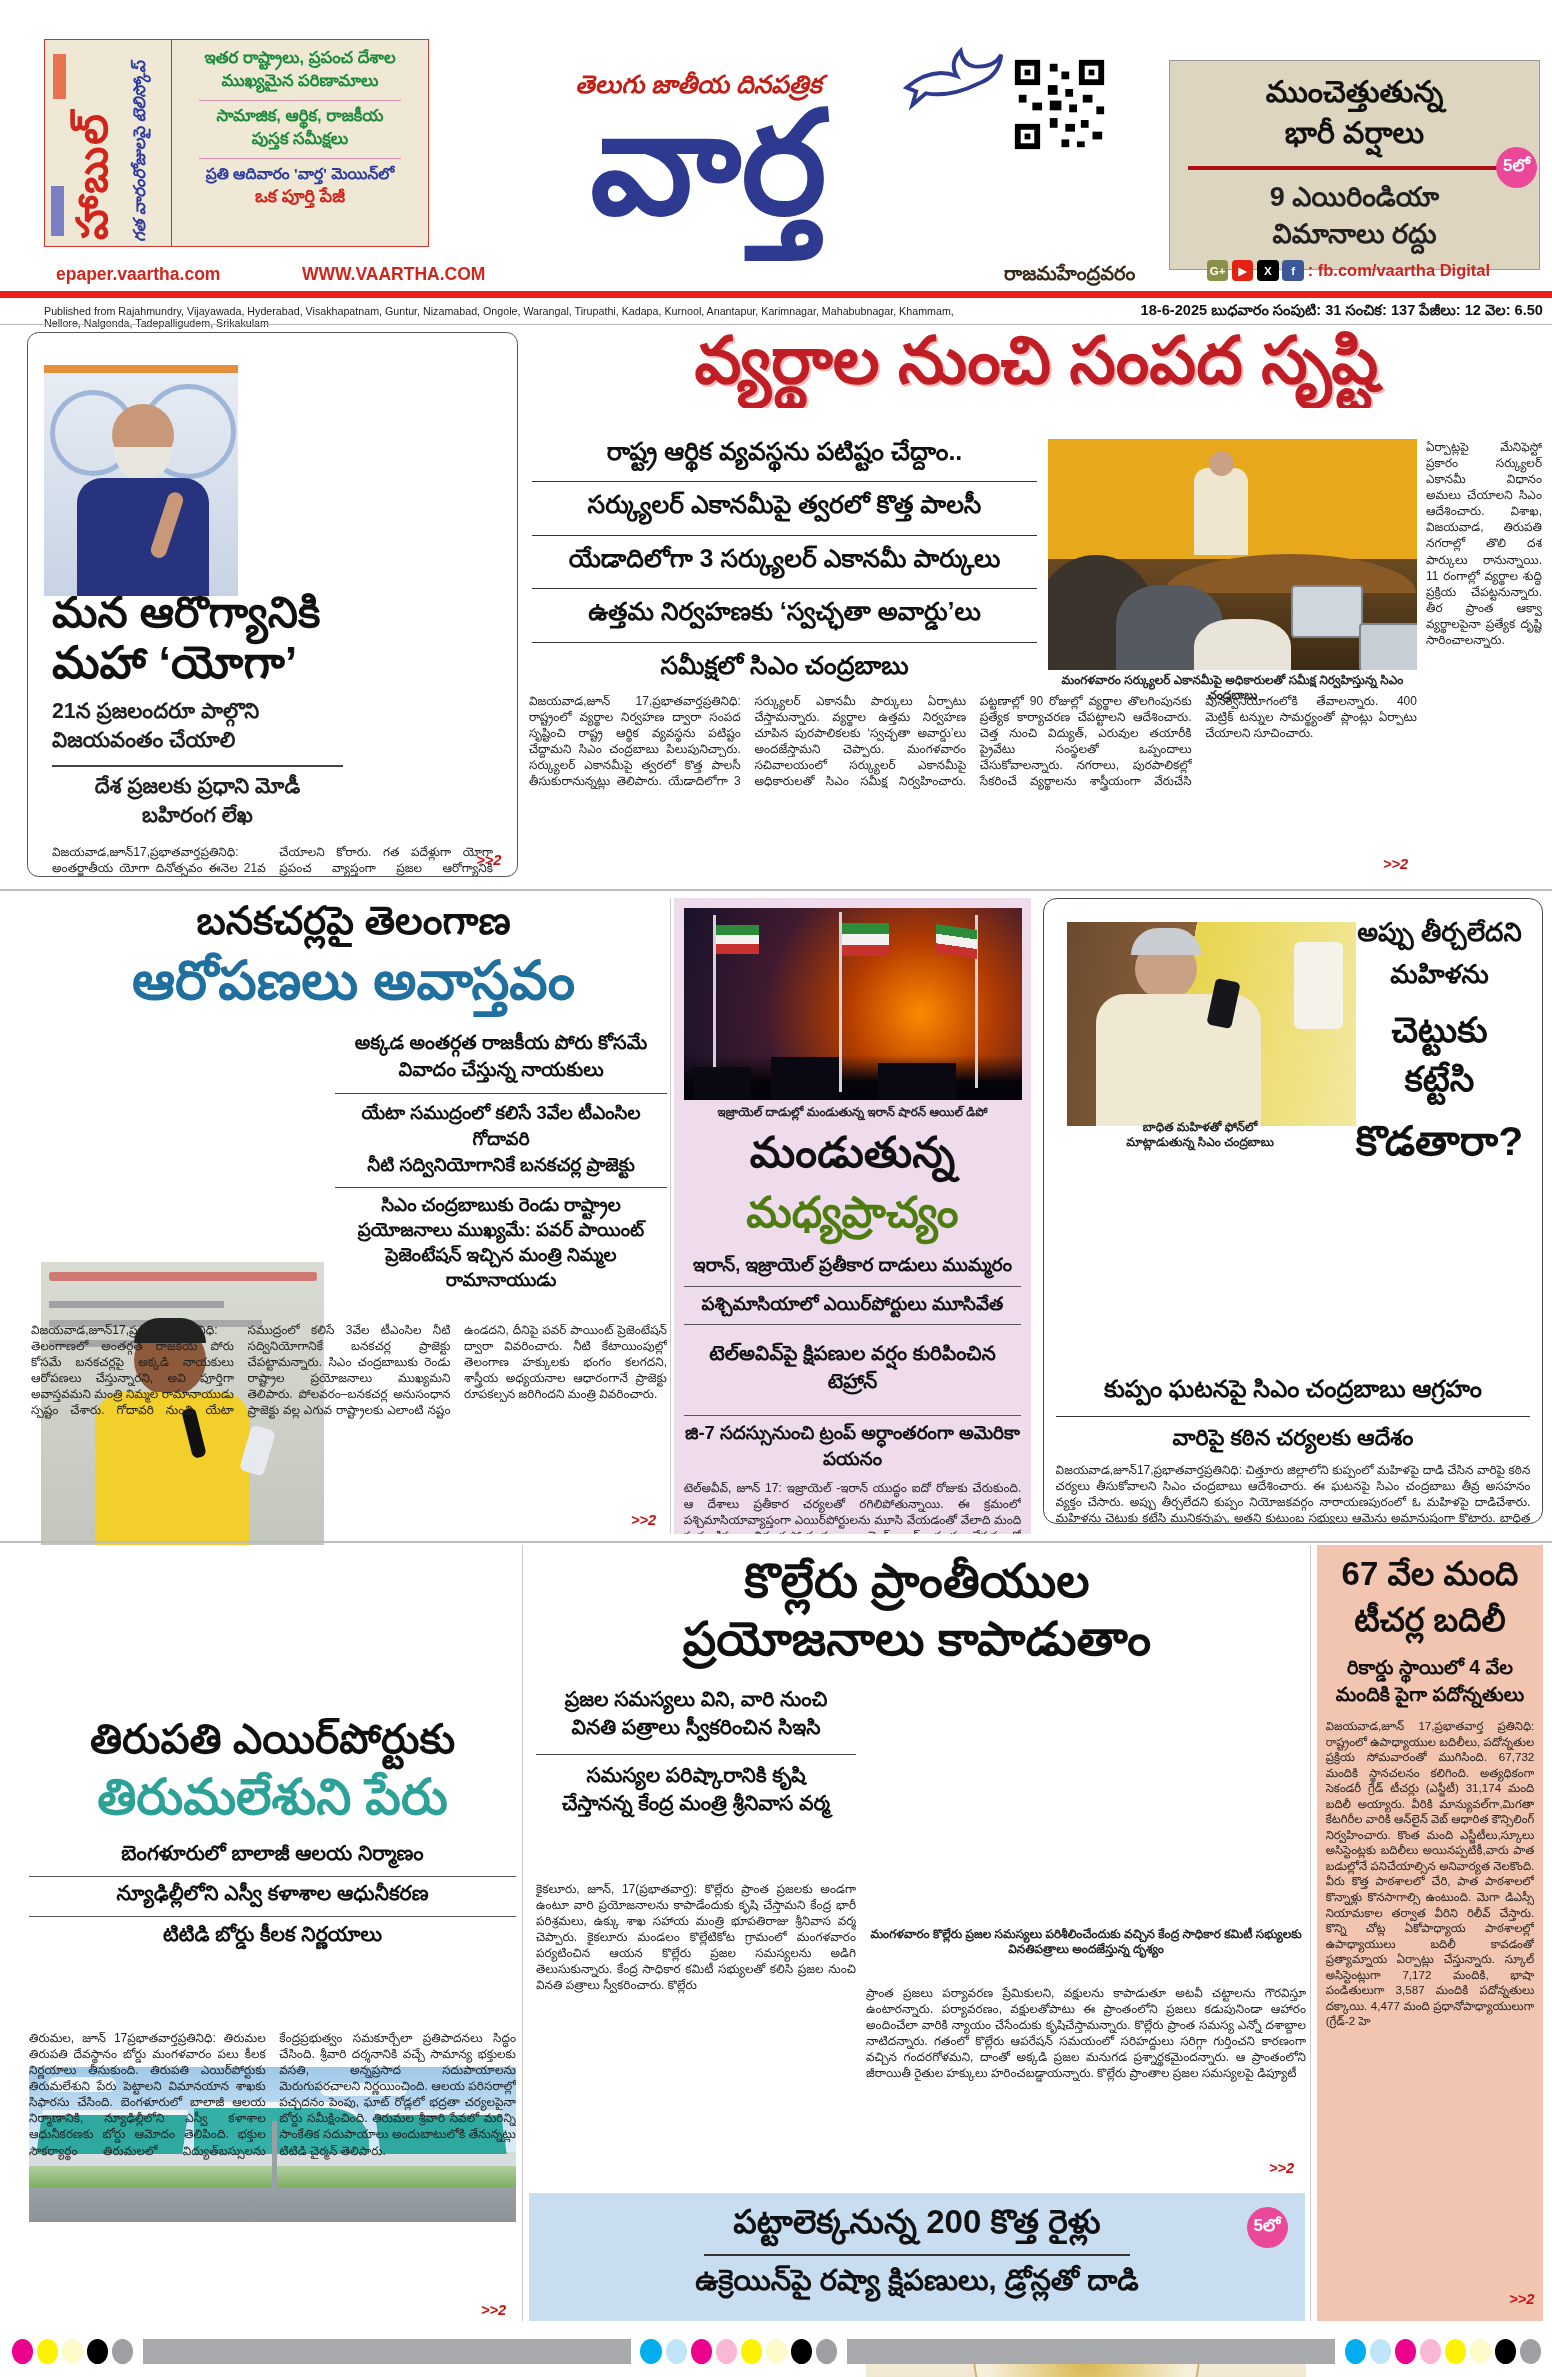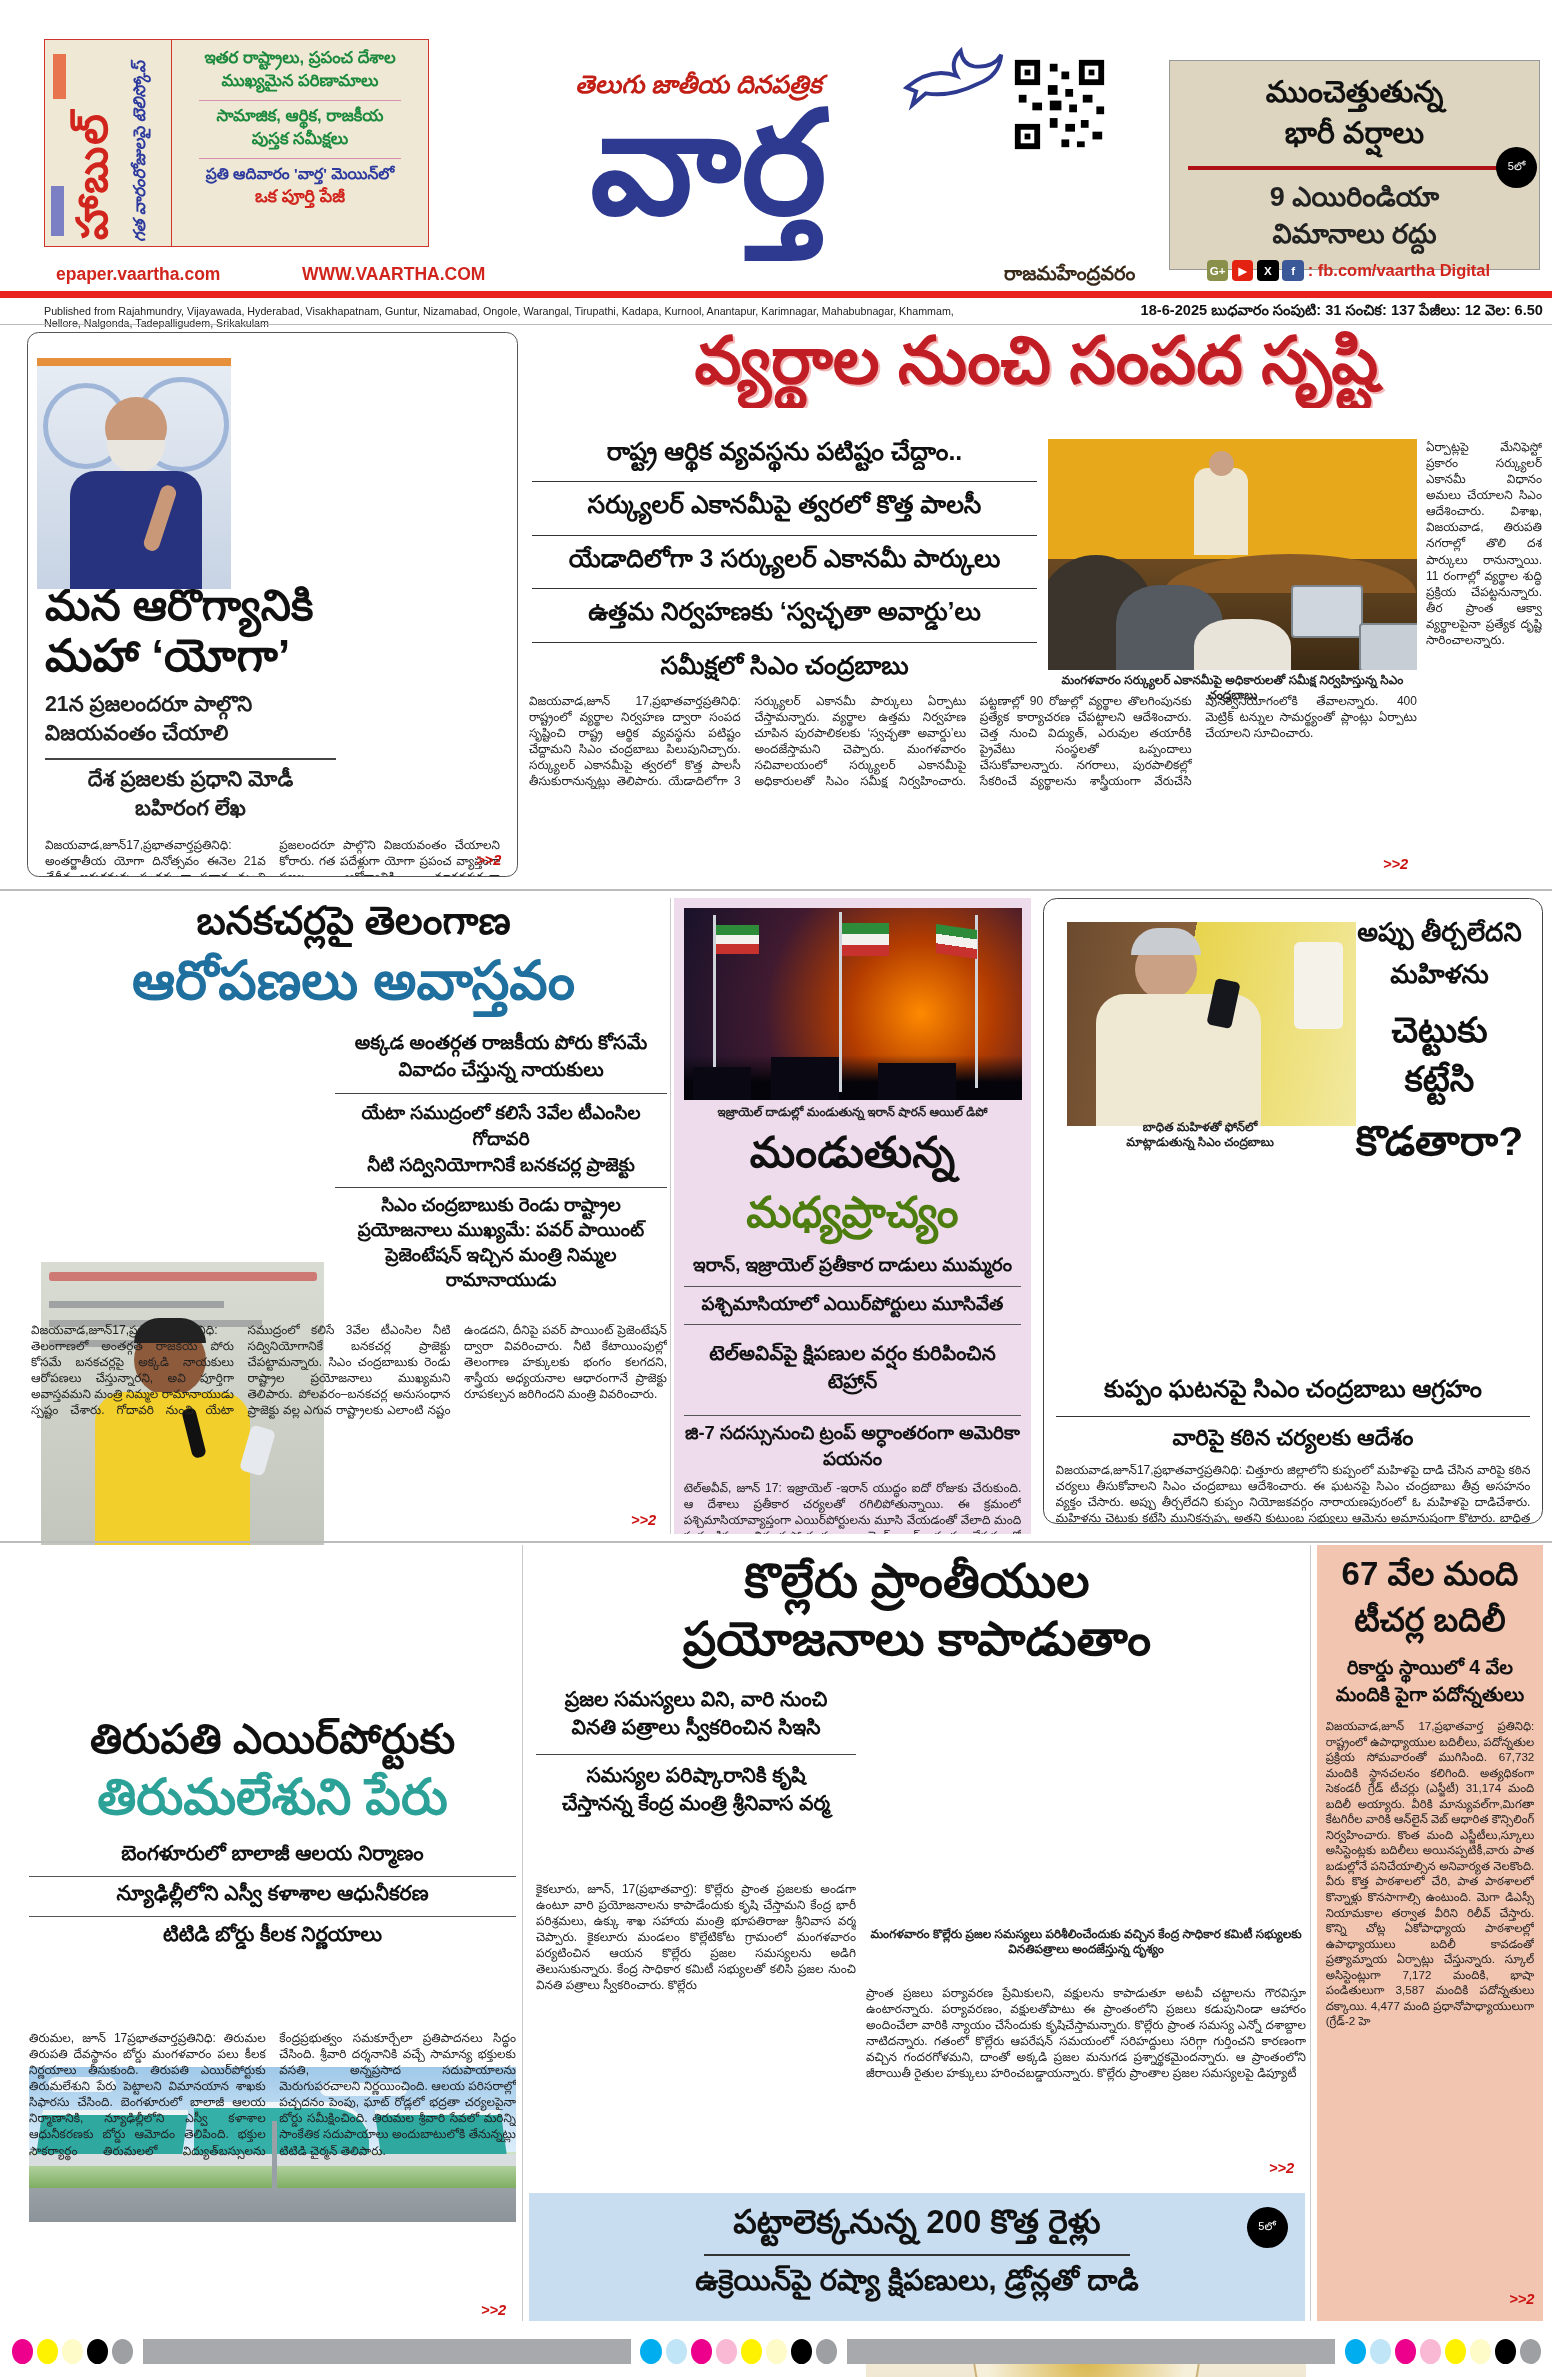--- a/index.html
+++ b/index.html
@@ -3,22 +3,22 @@
 <meta charset="utf-8">
 <style>
   html,body{margin:0;padding:0;background:#fff;}
   #canvas{position:relative;width:1553px;height:2377px;background:#fff;overflow:hidden;
           font-family:"Liberation Sans","DejaVu Sans",sans-serif;color:#111;}
   .abs{position:absolute;}
   .ctr{text-align:center;}
   .bold{font-weight:bold;}
   .body-txt{font-size:12px;line-height:1.34;text-align:justify;color:#222;overflow:hidden;}
   .jump{color:#cc1111;font-weight:bold;font-size:14.6px;font-style:italic;}
-  .badge{background:#000000;color:#fff;border-radius:50%;width:41px;height:41px;
-         display:inline-flex;align-items:center;justify-content:center;font-weight:normal;font-size:11px;}
+  .badge{background:#ec4899;color:#fff;border-radius:50%;width:41px;height:41px;
+         display:inline-flex;align-items:center;justify-content:center;font-weight:bold;font-size:17px;}
   .deck{font-weight:bold;font-size:25px;text-align:center;color:#111;
         border-bottom:1.9px solid #333;padding:7.8px 3.9px 9.7px;}
   .deck.last{border-bottom:none;}
   .hairline{background:#bbb;}
   .photo{overflow:hidden;position:relative;background:#ccc;}
   .caption{font-size:12px;font-weight:bold;text-align:center;line-height:1.25;color:#222;}
   .dot{width:21.3px;height:25px;border-radius:50%;display:inline-block;margin:0 1.9px;}
   .graybar{height:25px;background:#a7a9ac;flex:1;}
   .icon-sq{width:21.3px;height:21.3px;border-radius:3.9px;display:inline-flex;align-items:center;
            justify-content:center;color:#fff;font-size:11.6px;font-weight:bold;margin-left:3.9px;}
@@ -113,21 +113,21 @@
     <span class="icon-sq" style="background:#3b5998;">f</span>
     <span style="font-size:16.5px;font-weight:bold;color:#d0241c;margin-left:3.9px;">: fb.com/vaartha Digital</span>
   </div>
 
   <div class="abs" style="left:0;top:291px;width:1553px;height:6.8px;background:#e8211d;"></div>
 
   <div class="abs" style="left:44px;top:305px;width:932px;font-size:10.7px;color:#222;">Published from Rajahmundry, Vijayawada, Hyderabad, Visakhapatnam, Guntur, Nizamabad, Ongole, Warangal, Tirupathi, Kadapa, Kurnool, Anantapur, Karimnagar, Mahabubnagar, Khammam, Nellore, Nalgonda, Tadepalligudem, Srikakulam</div>
   <div class="abs" style="left:1029px;top:302px;width:514px;font-size:14.6px;font-weight:bold;color:#111;text-align:right;">18-6-2025 బుధవారం సంపుటి: 31 సంచిక: 137 పేజీలు: 12 వెల: 6.50</div>
   <div class="abs hairline" style="left:0;top:324px;width:1553px;height:1px;"></div>
 
-  <div class="abs" style="left:27px;top:332px;width:491px;height:545px;border:1.9px solid #555;border-radius:11.6px;padding:17px;box-sizing:border-box;overflow:hidden;">
+  <div class="abs" style="left:27px;top:332px;width:491px;height:545px;border:1.9px solid #555;border-radius:11.6px;padding:24px;box-sizing:border-box;overflow:hidden;">
     <div class="abs photo" style="right:7.8px;top:7.8px;width:194px;height:231px;background:linear-gradient(#e8edf4,#c7d3e4);">
       <div class="abs" style="left:0;top:0;width:100%;height:7.8px;background:#e7903c;"></div>
       <div class="abs" style="left:5.8px;top:25px;width:76px;height:76px;border:5.8px solid #9fb6d8;border-radius:50%;"></div>
       <div class="abs" style="right:1.9px;top:19.4px;width:85px;height:85px;border:5.8px solid #9fb6d8;border-radius:50%;"></div>
       <div class="abs" style="left:68px;top:39px;width:62px;height:62px;background:#c89878;border-radius:50%;"></div>
       <div class="abs" style="left:70px;top:82px;width:58px;height:33px;background:#e9e6e0;border-radius:0 0 29px 29px;"></div>
       <div class="abs" style="left:33px;top:113px;width:132px;height:118px;background:#27337e;border-radius:25px 25px 0 0;"></div>
       <div class="abs" style="left:115px;top:126px;width:15.5px;height:68px;background:#c89878;border-radius:7.8px;transform:rotate(18deg);"></div>
     </div>
     <div style="width:277px;font-size:43px;line-height:1.15;font-weight:bold;color:#111;">మన ఆరోగ్యానికి</div>

